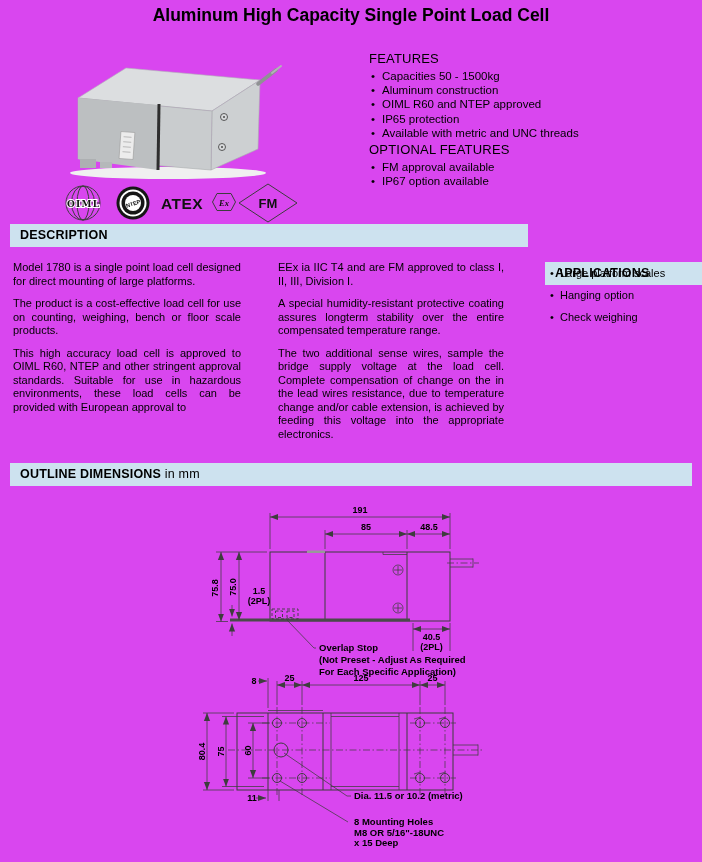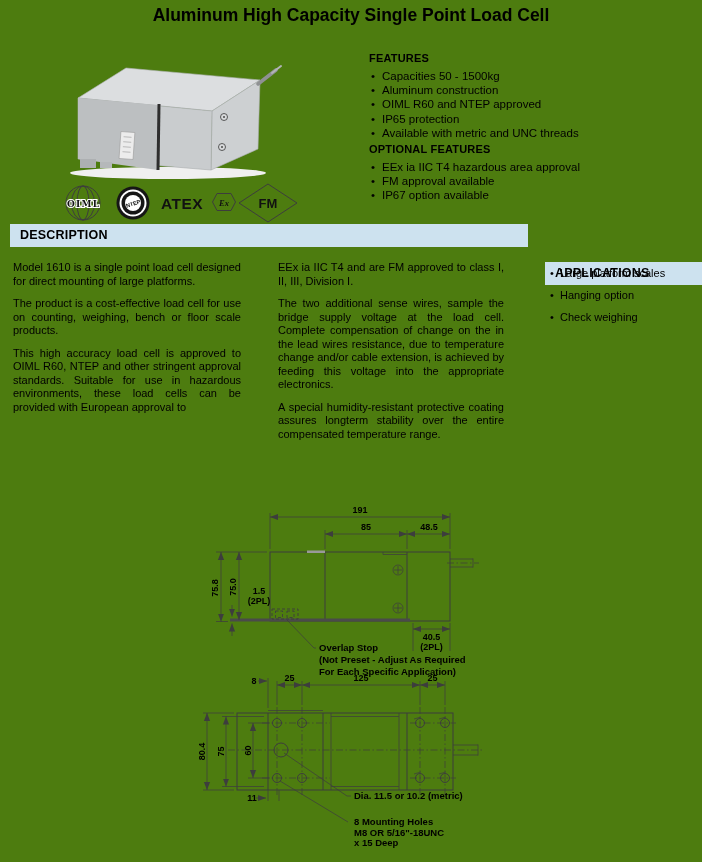--- a/index.html
+++ b/index.html
@@ -1,23 +1,23 @@
 <!DOCTYPE html>
 <html><head>
 <meta charset="utf-8">
 <style>
   html,body{margin:0;padding:0;background:#fff;}
-  .page{position:relative;width:702px;height:862px;background:#4d7c0f;color:#000;
+  .page{position:relative;width:702px;height:862px;background:#d946ef;color:#000;
         font-family:"Liberation Sans",sans-serif;overflow:hidden;}
   .title{position:absolute;top:5px;left:0;width:100%;text-align:center;
          font-size:17.5px;font-weight:700;}
   .photo-svg{position:absolute;left:60px;top:48px;}
   .logos-svg{position:absolute;left:55px;top:180px;}
   .features{position:absolute;left:369px;top:51px;width:330px;}
-  .list-heading{margin:0;font-size:11px;font-weight:700;line-height:15px;letter-spacing:.2px;}
+  .list-heading{margin:0;font-size:13px;font-weight:400;line-height:15px;letter-spacing:.2px;}
   .bullet-list{list-style:none;margin:3px 0 2px 0;padding:0;}
   .bullet-list li{position:relative;font-size:11.5px;line-height:14.2px;padding-left:13px;}
   .bullet-list li::before{content:"\2022";position:absolute;left:2px;top:0;}
   .section-bar{position:absolute;box-sizing:border-box;height:23px;background:#cde2ef;
          font-size:12.5px;font-weight:700;letter-spacing:.2px;padding:5px 0 0 10px;line-height:13px;}
   #desc-bar{left:10px;top:224px;width:518px;}
   #apps-bar{left:545px;top:242px;width:172px;margin-top:20px;}
   #outline-bar{left:10px;top:463px;width:682px;font-weight:400;}
   #outline-bar b{font-weight:700;}
   .desc-col{position:absolute;top:261px;font-size:11px;line-height:13.5px;text-align:justify;}
@@ -105,45 +105,45 @@
     <h2 class="list-heading">FEATURES</h2>
     <ul class="bullet-list">
       <li>Capacities 50 - 1500kg</li>
       <li>Aluminum construction</li>
       <li>OIML R60 and NTEP approved</li>
       <li>IP65 protection</li>
       <li>Available with metric and UNC threads</li>
     </ul>
     <h2 class="list-heading">OPTIONAL FEATURES</h2>
     <ul class="bullet-list">
-      <li>EEx ia IIC T4 hazardous area approval</li>
       <li>FM approval available</li>
       <li>IP67 option available</li>
     </ul>
   </div>
 
   <div class="section-bar" id="desc-bar">DESCRIPTION</div>
   <div class="desc-col" id="desc-col1">
-    <p>Model 1610 is a single point load cell designed for direct mounting of large platforms.</p>
+    <p>Model 1780 is a single point load cell designed for direct mounting of large platforms.</p>
     <p>The product is a cost-effective load cell for use on counting, weighing, bench or floor scale products.</p>
     <p>This high accuracy load cell is approved to OIML R60, NTEP and other stringent approval standards. Suitable for use in hazardous environments, these load cells can be provided with European approval to</p>
   </div>
   <div class="desc-col" id="desc-col2">
     <p>EEx ia IIC T4 and are FM approved to class I, II, III, Division I.</p>
+    <p>A special humidity-resistant protective coating assures longterm stability over the entire compensated temperature range.</p>
     <p>The two additional sense wires, sample the bridge supply voltage at the load cell. Complete compensation of change on the in the lead wires resistance, due to temperature change and/or cable extension, is achieved by feeding this voltage into the appropriate electronics.</p>
-    <p>A special humidity-resistant protective coating assures longterm stability over the entire compensated temperature range.</p>
   </div>
 
   <div class="section-bar" id="apps-bar">APPLICATIONS</div>
   <ul class="bullet-list apps-list">
     <li>Large platform scales</li>
     <li>Hanging option</li>
     <li>Check weighing</li>
   </ul>
 
+  <div class="section-bar" id="outline-bar"><b>OUTLINE DIMENSIONS</b> <span>in mm</span></div>
 
   <svg class="drawings-svg" width="400" height="362" viewBox="100 500 400 362">
     <defs>
       <marker id="arr" markerUnits="userSpaceOnUse" markerWidth="9" markerHeight="8" refX="8" refY="4" orient="auto-start-reverse">
         <path d="M0,0.9 L8,4 L0,7.1 Z" fill="#3d3d3d"></path>
       </marker>
     </defs>
 
     <g>
 

